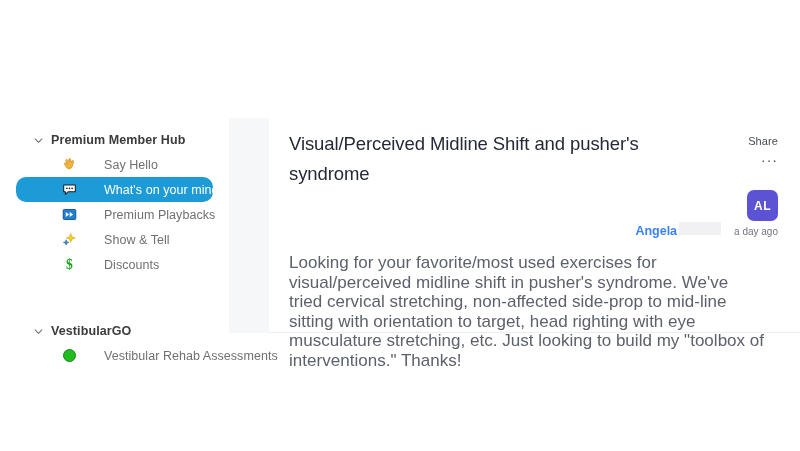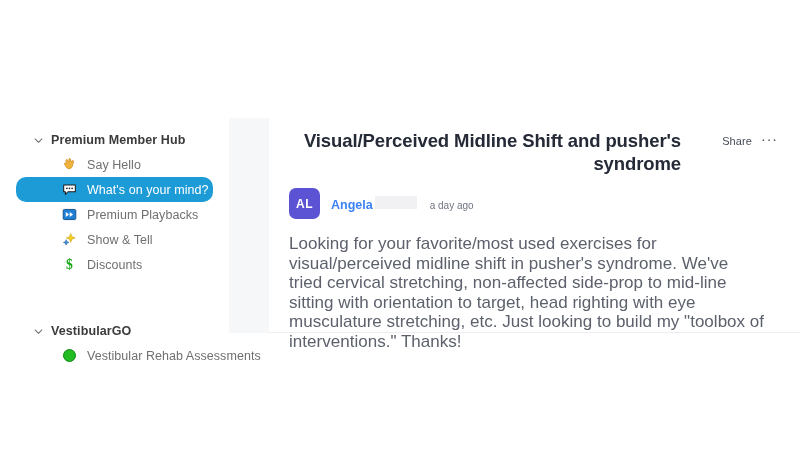--- a/index.html
+++ b/index.html
@@ -69,20 +69,21 @@
     white-space: nowrap;
   }
 
   .nav-item {
     display: flex;
     align-items: center;
     height: 25px;
     padding-left: 45px;
     box-sizing: border-box;
     cursor: pointer;
+    gap: 17px;
   }
   .nav-item.selected {
     background: #1c9bd6;
     border-radius: 10px;
   }
   .nav-icon {
     width: 16px;
     height: 16px;
     flex: 0 0 16px;
     display: flex;
@@ -142,56 +143,57 @@
   }
 
   .post-header {
     display: flex;
     align-items: flex-start;
     justify-content: space-between;
   }
 
   .post-title {
     font-size: 18.5px;
-    line-height: 23px;
-    font-weight: 700;
+    line-height: 30px;
+    font-weight: 400;
     color: #252a37;
     letter-spacing: -0.1px;
     max-width: 392px;
     margin: 0;
-    text-align: right;
   }
 
   .header-actions {
     display: flex;
     align-items: flex-end;
     gap: 9px;
     padding-top: 6px;
     white-space: nowrap;
+    flex-direction: column;
   }
   .share-btn {
     font-size: 11px;
     color: #454a55;
     cursor: pointer;
     letter-spacing: 0.1px;
   }
   .more-btn {
     font-size: 14px;
     line-height: 8px;
     color: #454a55;
     cursor: pointer;
     letter-spacing: 1px;
     padding-bottom: 4px;
   }
 
   
   .author-row {
     display: flex;
-    align-items: center;
-    margin-top: 13px;
+    align-items: flex-end;
+    margin-top: 1px;
+    flex-direction: column;
   }
   .avatar {
     width: 31px;
     height: 31px;
     border-radius: 7px;
     background: #5b52d4;
     color: #ffffff;
     font-size: 12px;
     font-weight: 600;
     display: flex;

